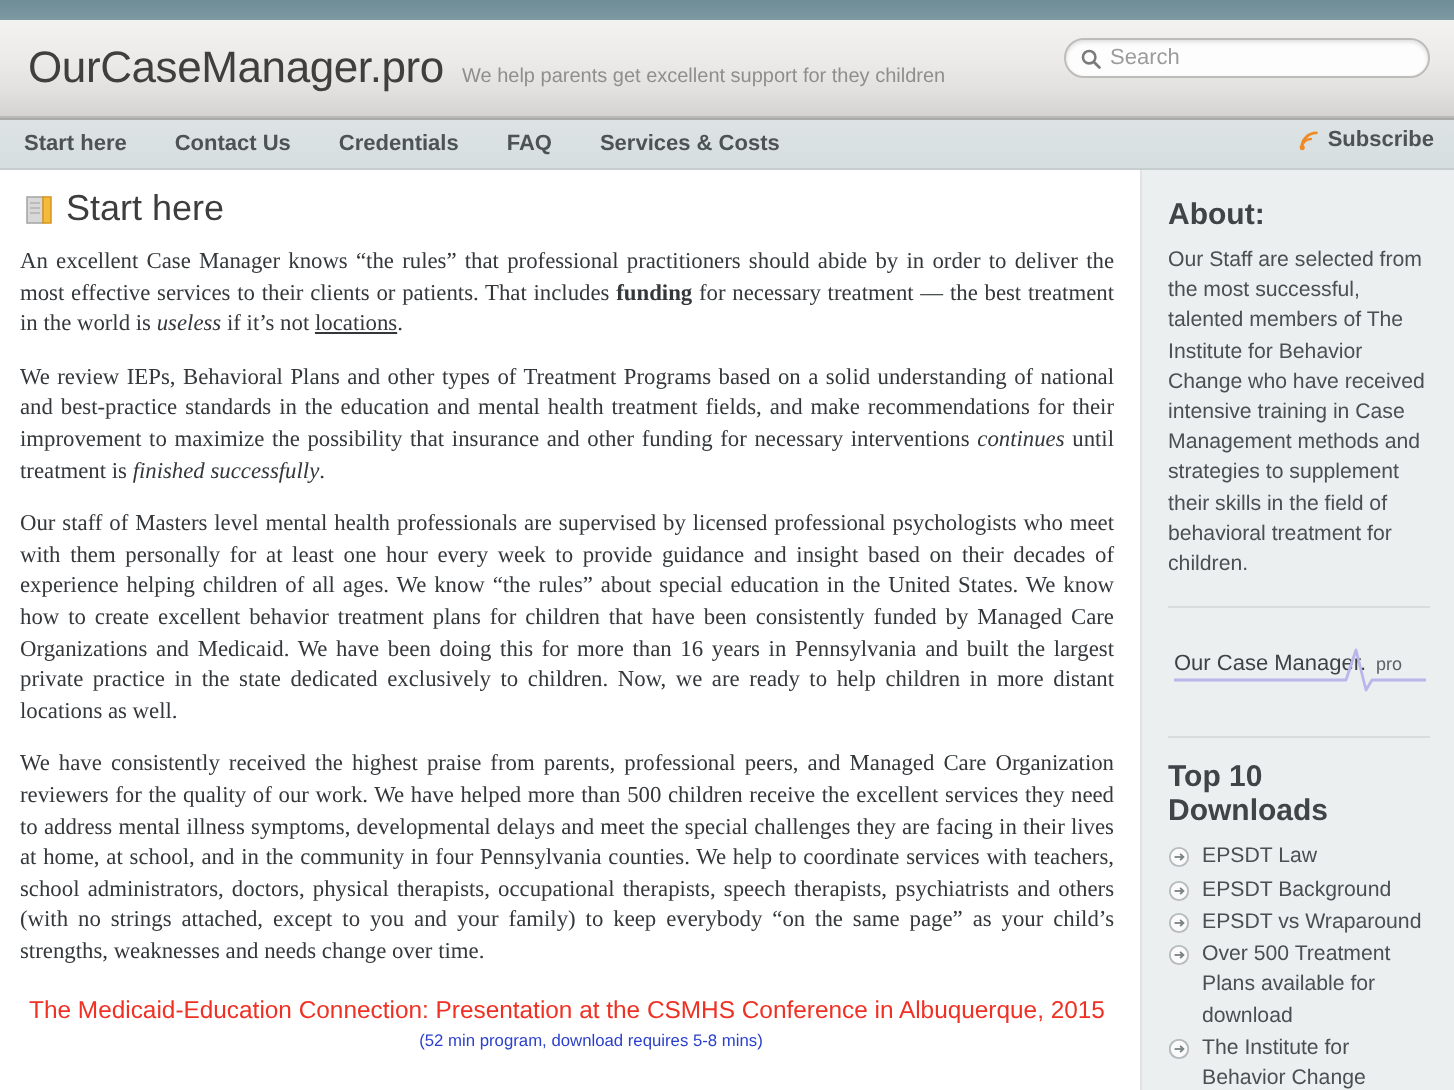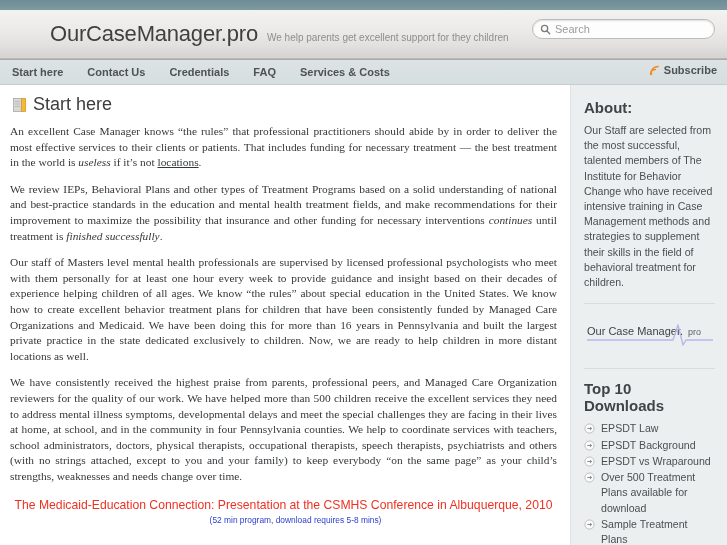--- a/index.html
+++ b/index.html
@@ -37,21 +37,20 @@
     height: 48px;
     background: linear-gradient(to bottom, #f2f2f1 0%, #eceae8 45%, #e2e0de 75%, #d5d3d1 100%);
     border-bottom: 1px solid #b9b9b7;
     display: flex;
     align-items: center;
   }
   .brand-wrap {
     display: flex;
     align-items: baseline;
     padding-left: 14px;
-    margin-left: 36px;
   }
   .brand {
     font-size: 22px;
     color: #3f3f3f;
     letter-spacing: -0.2px;
     white-space: nowrap;
   }
   .tagline {
     margin-left: 9px;
     font-size: 10px;
@@ -167,21 +166,21 @@
     display: block;
   }
   .body-text {
     font-family: "Liberation Serif", serif;
     font-size: 11.4px;
     line-height: 15.6px;
     color: #34383b;
     text-align: justify;
     margin: 0 0 11px 0;
   }
-  .body-text b { font-weight: normal; }
+  .body-text b { font-weight: bold; }
   .body-text i { font-style: italic; }
   .body-text u { text-decoration: underline; }
 
   .media-link-block {
     text-align: center;
     margin-top: 14px;
   }
   .media-link {
     font-family: "Liberation Sans", sans-serif;
     font-size: 12.2px;
@@ -300,21 +299,21 @@
       </h1>
 
       <div>
         <p class="body-text"><span>An excellent Case Manager knows “the rules” that professional practitioners should abide by in order to deliver the most effective services to their clients or patients.  That includes </span><b>funding</b><span> for necessary treatment — the best treatment in the world is </span><i>useless</i><span> if it’s not </span><u>locations</u><span>.</span></p>
         <p class="body-text"><span>We review IEPs, Behavioral Plans and other types of Treatment Programs based on a solid understanding of national and best-practice standards in the education and mental health treatment fields, and make recommendations for their improvement to maximize the possibility that insurance and other funding for necessary interventions </span><i>continues</i><span> until treatment is </span><i>finished successfully</i><span>.</span></p>
         <p class="body-text"><span>Our staff of Masters level mental health professionals are supervised by licensed professional psychologists who meet with them personally for at least one hour every week to provide guidance and insight based on their decades of experience helping children of all ages.  We know “the rules” about special education in the United States.  We know how to create excellent behavior treatment plans for children that have been consistently funded by Managed Care Organizations and Medicaid.  We have been doing this for more than 16 years in Pennsylvania and built the largest private practice in the state dedicated exclusively to children. Now, we are ready to help children in more distant locations as well.</span></p>
         <p class="body-text"><span>We have consistently received the highest praise from parents, professional peers, and Managed Care Organization reviewers for the quality of our work.  We have helped more than 500 children receive the excellent services they need to address mental illness symptoms, developmental delays and meet the special challenges they are facing in their lives at home, at school, and in the community in four Pennsylvania counties.  We help to coordinate services with teachers, school administrators, doctors, physical therapists, occupational therapists, speech therapists, psychiatrists and others (with no strings attached, except to you and your family) to keep everybody “on the same page” as your child’s strengths, weaknesses and needs change over time.</span></p>
       </div>
 
       <div class="media-link-block">
-        <a class="media-link" href="#">The Medicaid-Education Connection: Presentation at the CSMHS Conference in Albuquerque, 2010</a>
+        <a class="media-link" href="#">The Medicaid-Education Connection: Presentation at the CSMHS Conference in Albuquerque, 2015</a>
         <span class="media-note">(52 min program, download requires 5-8 mins)</span>
       </div>
     </div>
 
     <div class="sidebar">
 
       <div class="sidebar-section">
         <div class="side-heading">About:</div>
         <p class="side-text">Our Staff are selected from the most successful, talented members of The Institute for Behavior Change who have received intensive training in Case Management methods and strategies to supplement their skills in the field of behavioral treatment for children.</p>
       </div>
@@ -366,21 +365,20 @@
               <path d="M6.6 4.3 L8.4 6 L6.6 7.7" fill="none" stroke="#7b8083" stroke-width="1"></path>
             </svg>
             <span>Over 500 Treatment Plans available for download</span>
           </li>
           <li>
             <svg class="arrow-bullet" viewBox="0 0 12 12">
               <circle cx="6" cy="6" r="5" fill="#fbfbfb" stroke="#b6bbbd" stroke-width="1"></circle>
               <path d="M3.6 6 H8" stroke="#7b8083" stroke-width="1"></path>
               <path d="M6.6 4.3 L8.4 6 L6.6 7.7" fill="none" stroke="#7b8083" stroke-width="1"></path>
             </svg>
-            <span>Sample Treatment Plans</span>
           </li>
           <li>
             <svg class="arrow-bullet" viewBox="0 0 12 12">
               <circle cx="6" cy="6" r="5" fill="#fbfbfb" stroke="#b6bbbd" stroke-width="1"></circle>
               <path d="M3.6 6 H8" stroke="#7b8083" stroke-width="1"></path>
               <path d="M6.6 4.3 L8.4 6 L6.6 7.7" fill="none" stroke="#7b8083" stroke-width="1"></path>
             </svg>
             <span>The Institute for Behavior Change</span>
           </li>
         </ul>

